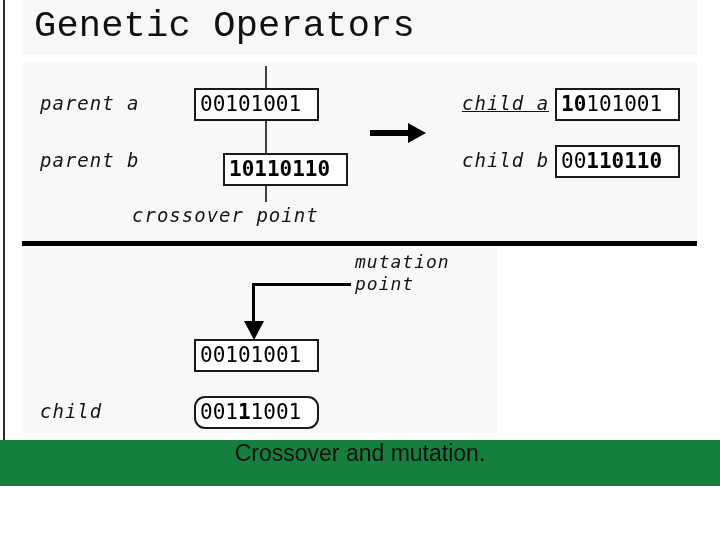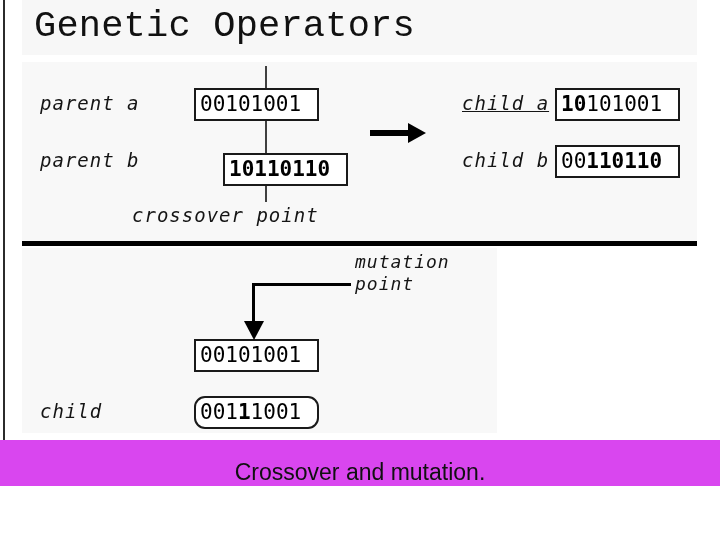--- a/index.html
+++ b/index.html
@@ -174,23 +174,23 @@
     border-top: 19px solid #000000;
   }
 
   
   .caption-bar {
     position: absolute;
     left: 0px;
     top: 440px;
     width: 720px;
     height: 46px;
-    background: #d946ef;
+    background: #15803d;
     display: flex;
-    align-items: flex-end;
+    align-items: flex-start;
     justify-content: center;
   }
   .caption-text {
     font-family: "Liberation Sans", sans-serif;
     font-size: 23px;
     color: #101010;
     white-space: nowrap;
   }
 </style>
 </head>

